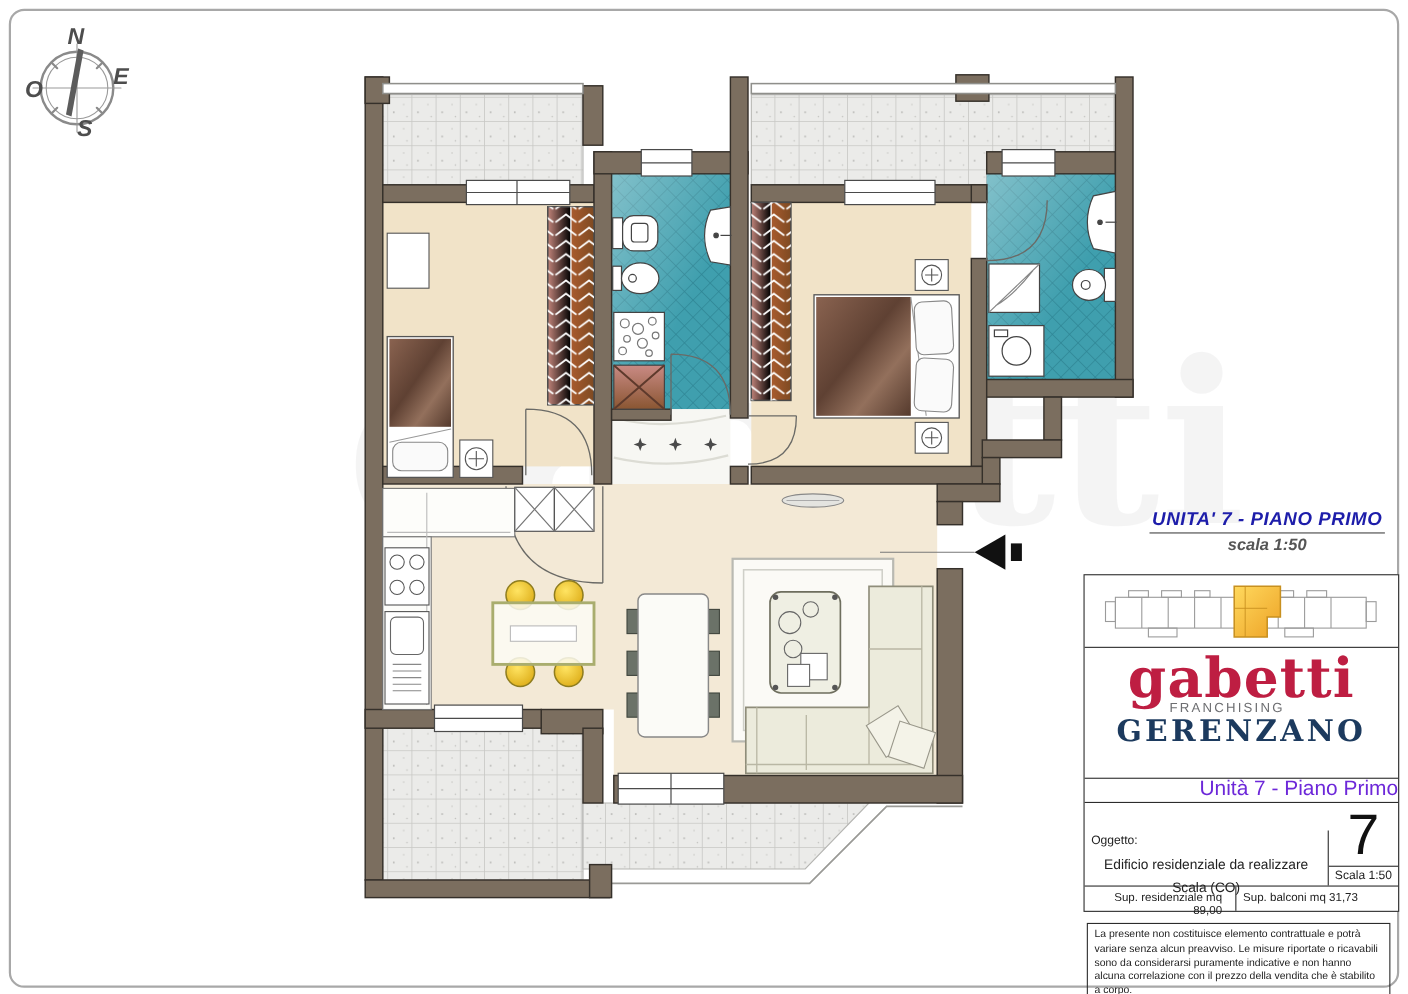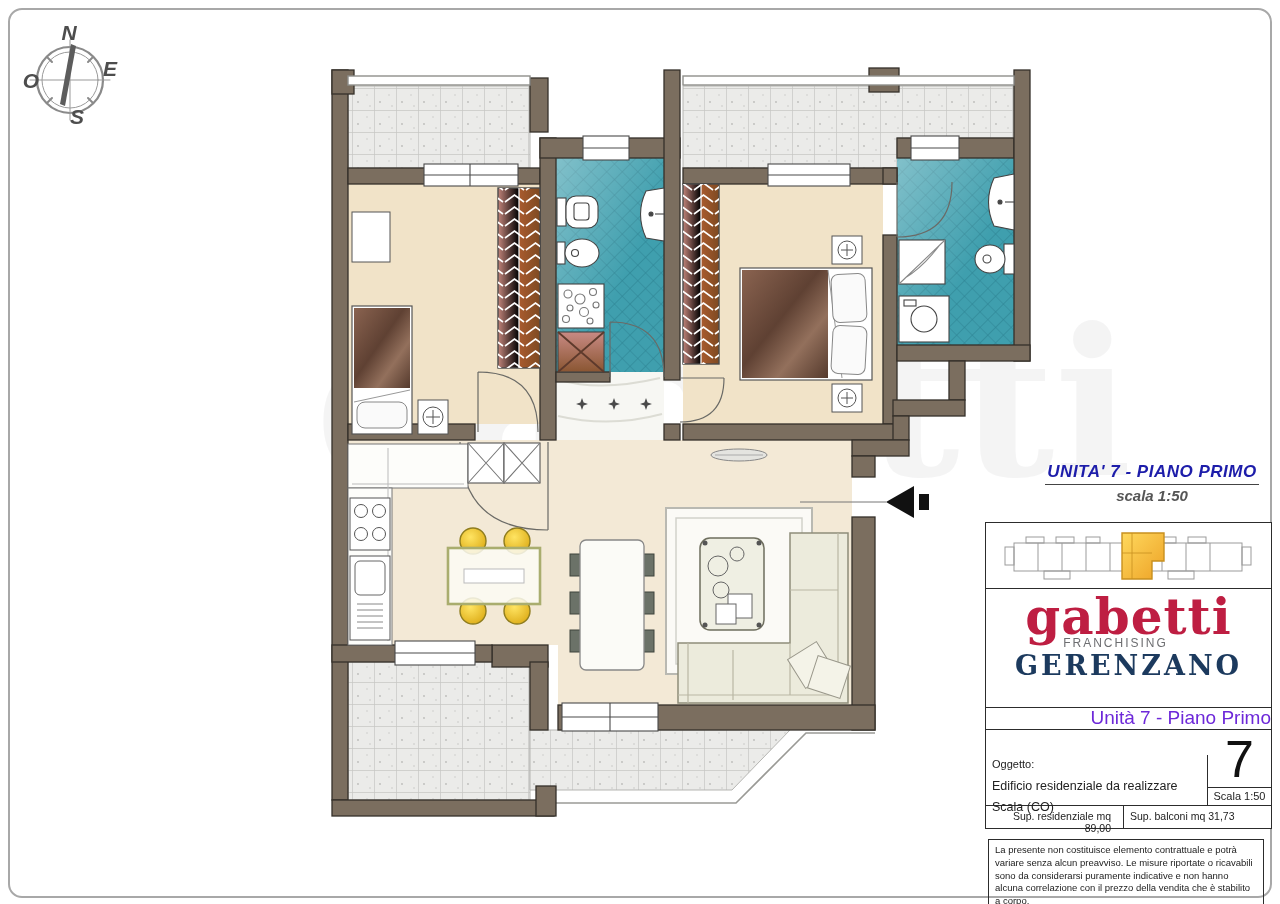--- a/index.html
+++ b/index.html
@@ -26,21 +26,21 @@
       color:#be1e42;letter-spacing:1px;}
   .logo-sub{font-size:12px;color:#6d6e71;letter-spacing:2px;
       padding-right:26px;margin-top:-7px;}
   .logo-agency{font-family:"DejaVu Serif",serif;font-weight:bold;font-size:27px;color:#1c3a5e;
       letter-spacing:3px;margin-top:0;}
   .r-unit{height:22px;line-height:20px;text-align:right;font-size:19px;color:#6d28d9;}
   .r-obj{height:76px;display:flex;}
   .obj-left{width:222px;box-sizing:border-box;border-right:1.6px solid #2c2c2c;position:relative;
       padding:3px 6px;margin-top:25px;}
   .obj-label{font-size:11px;color:#222;}
-  .obj-lines{font-size:12.5px;color:#222;margin-top:6px;line-height:1.7;}
+  .obj-lines{text-align:center;font-size:12.5px;color:#222;margin-top:6px;line-height:1.7;}
   .obj-right{flex:1;display:flex;flex-direction:column;}
   .big-seven{flex:1;display:flex;align-items:center;justify-content:center;
       font-size:52px;color:#111;line-height:1;}
   .scala-cell{border-top:1.6px solid #2c2c2c;font-size:11px;text-align:center;
       height:17px;line-height:16px;color:#222;}
   .r-sup{height:22px;display:flex;font-size:10.5px;color:#222;}
   .sup-left{width:138px;box-sizing:border-box;border-right:1.6px solid #2c2c2c;
       padding:4px 12px 0 5px;text-align:right;}
   .sup-right{flex:1;padding:4px 0 0 6px;}
   .disclaimer{position:absolute;left:988px;top:839px;width:276px;box-sizing:border-box;

